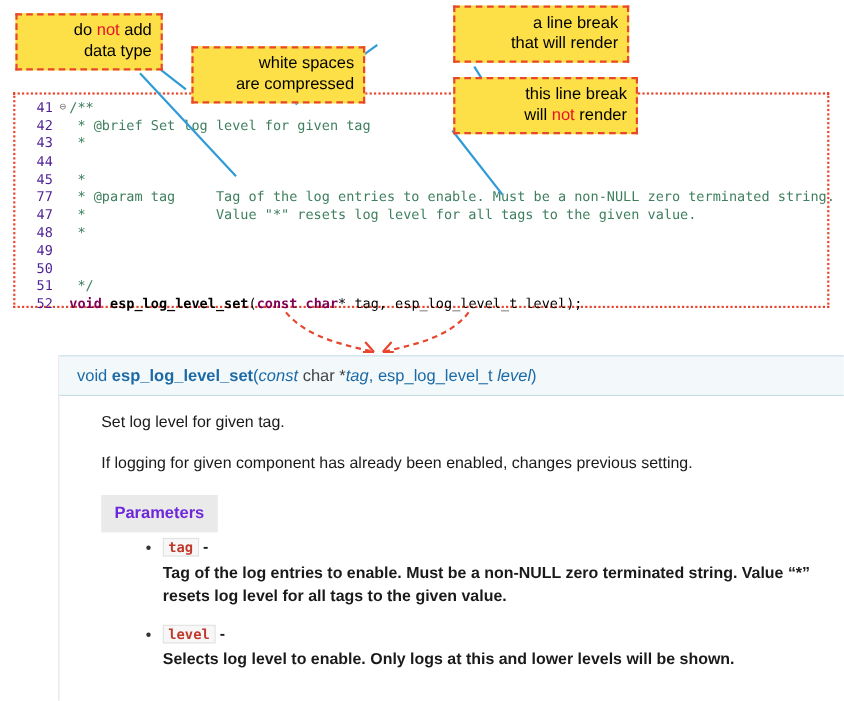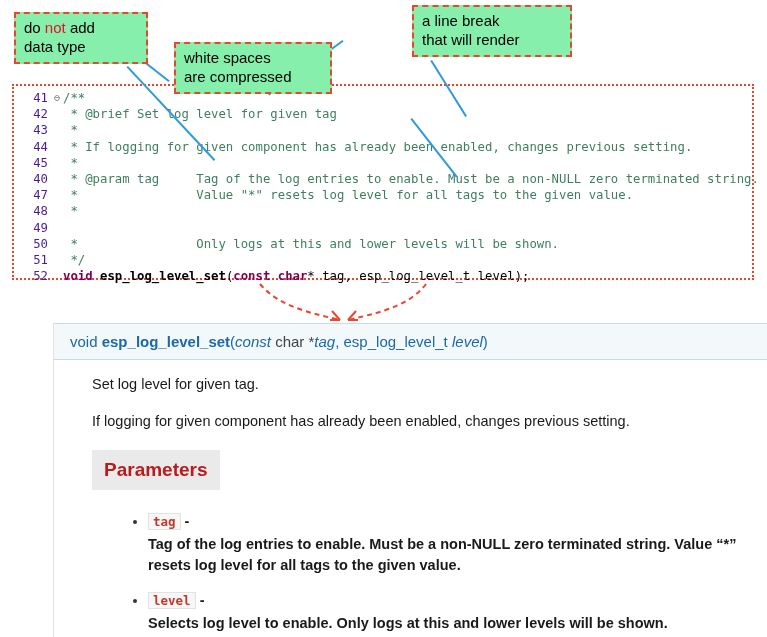--- a/index.html
+++ b/index.html
@@ -18,25 +18,25 @@
     position: absolute;
     left: 0; top: 0;
     width: 767px;
     height: 637px;
   }
 
   
   .callout {
     position: absolute;
     border: 2px dashed #e8462e;
-    background: #86efac;
+    background: #fde047;
     color: #000000;
     font-size: 15px;
     line-height: 1.25;
-    text-align: left;
+    text-align: right;
     padding: 5px 8px;
     box-sizing: border-box;
     z-index: 6;
   }
   .callout .red {
     color: #e8102a;
   }
   .callout-1 { left: 14px;  top: 12px;  width: 134px; height: 52px; }
   .callout-2 { left: 174px; top: 42px;  width: 158px; height: 52px; }
   .callout-3 { left: 412px; top: 5px;   width: 160px; height: 52px; }
@@ -136,25 +136,25 @@
   .doc-body {
     padding: 14px 20px 0 38px;
     font-size: 14.5px;
     color: #1a1a1a;
     line-height: 1.45;
   }
   .doc-body p { margin: 0 0 16px 0; }
   .params-head {
     display: inline-block;
     background: #eaeaea;
-    color: #b91c1c;
-    font-size: 19px;
+    color: #6d28d9;
+    font-size: 15px;
     font-weight: bold;
     padding: 6px 12px;
-    margin: 2px 0 21px 0;
+    margin: 2px 0 4px 0;
   }
   ul.param-list {
     margin: 0;
     padding-left: 56px;
     list-style: disc;
   }
   ul.param-list li { margin-bottom: 2px; font-weight: bold; }
   ul.param-list li::marker { color: #333333; }
   .ptag {
     font-family: "DejaVu Sans Mono", monospace;
@@ -190,33 +190,37 @@
   <div class="callout callout-2">
     <span>white spaces</span><br>
     <span>are  compressed</span>
   </div>
 
   <div class="callout callout-3">
     <span>a line break</span><br>
     <span>that will render</span>
   </div>
 
+  <div class="callout callout-4">
+    <span>this line break</span><br>
+    <span>will </span><span class="red">not</span><span> render</span>
+  </div>
 
   <div class="code-frame">
     <div class="code">
       <div class="code-line"><span class="gutter">41</span><span class="fold">⊖</span><span class="code-text cmt">/**</span></div>
       <div class="code-line"><span class="gutter">42</span><span class="fold"></span><span class="code-text cmt"> * @brief Set log level for given tag</span></div>
       <div class="code-line"><span class="gutter">43</span><span class="fold"></span><span class="code-text cmt"> *</span></div>
-      <div class="code-line"><span class="gutter">44</span><span class="fold"></span><span class="code-text cmt"> * If logging for given component has already been enabled, changes previous setting.</span></div>
+      <div class="code-line"><span class="gutter">44</span><span class="fold"></span></div>
       <div class="code-line"><span class="gutter">45</span><span class="fold"></span><span class="code-text cmt"> *</span></div>
-      <div class="code-line"><span class="gutter">40</span><span class="fold"></span><span class="code-text cmt"> * @param tag     Tag of the log entries to enable. Must be a non-NULL zero terminated string.</span></div>
+      <div class="code-line"><span class="gutter">77</span><span class="fold"></span><span class="code-text cmt"> * @param tag     Tag of the log entries to enable. Must be a non-NULL zero terminated string.</span></div>
       <div class="code-line"><span class="gutter">47</span><span class="fold"></span><span class="code-text cmt"> *                Value "*" resets log level for all tags to the given value.</span></div>
       <div class="code-line"><span class="gutter">48</span><span class="fold"></span><span class="code-text cmt"> *</span></div>
       <div class="code-line"><span class="gutter">49</span><span class="fold"></span></div>
-      <div class="code-line"><span class="gutter">50</span><span class="fold"></span><span class="code-text cmt"> *                Only logs at this and lower levels will be shown.</span></div>
+      <div class="code-line"><span class="gutter">50</span><span class="fold"></span></div>
       <div class="code-line"><span class="gutter">51</span><span class="fold"></span><span class="code-text cmt"> */</span></div>
       <div class="code-line">
         <span class="gutter">52</span><span class="fold"></span><span class="code-text"><span class="kw">void </span><span class="plain" style="font-weight:bold">esp_log_level_set</span><span class="plain">(</span><span class="kw">const</span><span class="kw"> char</span><span class="plain">* </span><span class="plain">tag, </span><span class="plain">esp_log_level_t </span><span class="plain">level</span><span class="plain">);</span></span>
       </div>
     </div>
   </div>
 
   <svg class="arrow-svg" viewBox="0 0 230 44">
     <path d="M 20 2 C 40 26, 76 32, 100 38" stroke="#e8462e" stroke-width="2" fill="none" stroke-dasharray="5,4"></path>
     <path d="M 100 38 L 92 29 M 100 38 L 90 38" stroke="#e8462e" stroke-width="2" fill="none"></path>

